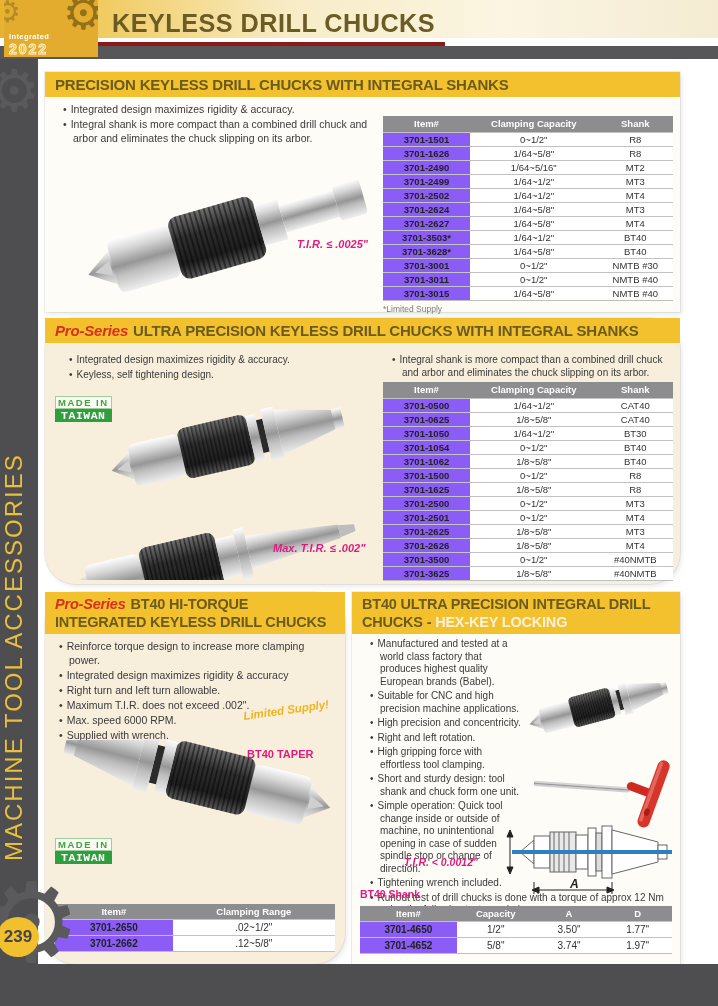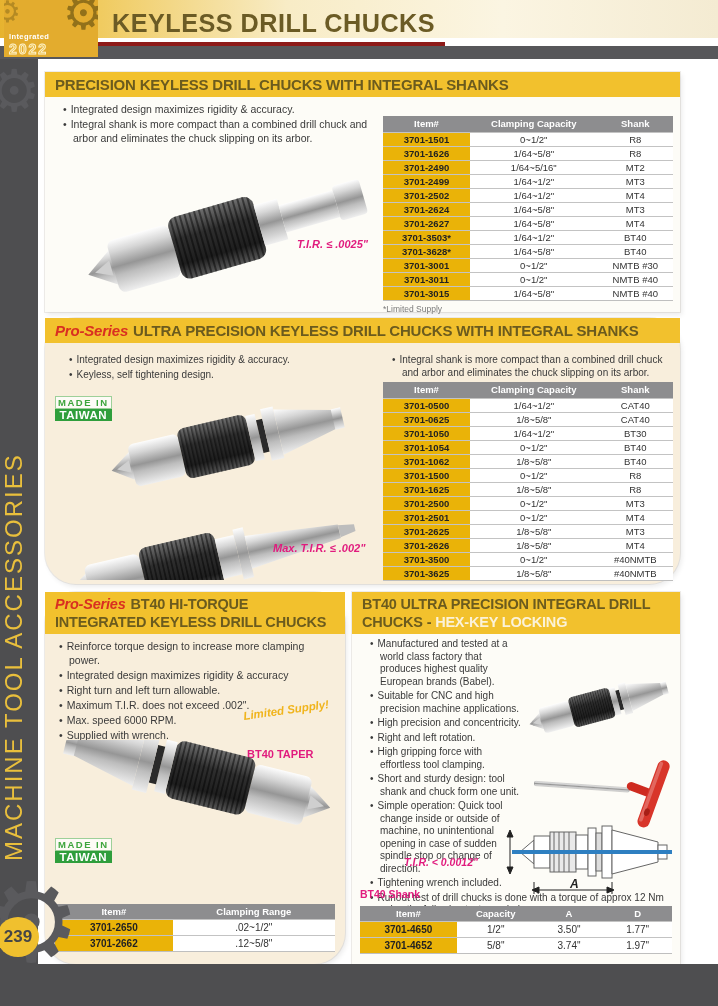--- a/index.html
+++ b/index.html
@@ -47,21 +47,21 @@
   #section3 .sec-head,#section4 .sec-head{font-size:14.5px;}
   
   ul.bullets{margin:6px 0 0 0;padding:0 0 0 12px;list-style:none;font-size:10.5px;line-height:1.25;color:#3A3A3A;}
   ul.bullets li{padding-left:10px;text-indent:-10px;margin-bottom:2px;}
   ul.bullets li::before{content:"•";margin-right:4px;}
   ul.plain{margin:0;padding:0 0 0 22px;list-style:none;font-size:10px;line-height:1.3;color:#3A3A3A;}
   
   table.cat{border-collapse:collapse;width:100%;background:#FFFFFF;border-bottom:1px solid #BFBFBF;}
   table.cat th{background:#8D8D8F;color:#FFFFFF;font-size:9.5px;font-weight:bold;height:16px;padding:0 2px;}
   table.cat td{font-size:9.5px;text-align:center;height:13px;line-height:13px;padding:0 2px;border-top:1px solid #C3C3C3;color:#333;}
-  table.cat td.col0{background:#eab308;font-weight:bold;color:#222;}
+  table.cat td.col0{background:#8b5cf6;font-weight:bold;color:#222;}
   table.cols3 td:nth-child(1){width:30%}table.cols3 td:nth-child(2){width:44%}table.cols3 td:nth-child(3){width:26%}
   table.cols2 td:nth-child(1){width:42%}
   table.cols4 td:nth-child(1){width:31%}table.cols4 td:nth-child(2){width:25%}table.cols4 td:nth-child(3){width:22%}table.cols4 td:nth-child(4){width:22%}
   #table1-wrap{position:absolute;left:338px;top:44px;width:290px;}
   .footnote{font-size:8.5px;color:#7A7A7A;margin-top:3px;}
   #table2-wrap{position:absolute;left:338px;top:64px;width:290px;}
   #table3-wrap{position:absolute;left:10px;bottom:12px;width:280px;}
   #table3-wrap td,#table4-wrap td{height:15px;line-height:15px;font-size:10px;}
   #table4-wrap{position:absolute;left:8px;bottom:10px;width:312px;}
   
@@ -70,21 +70,21 @@
   #tir2{position:absolute;left:228px;top:224px;}
   #tir4{position:absolute;left:52px;top:264px;font-size:10.5px;}
   .limited{position:absolute;right:16px;top:112px;color:#F0B41C;font-weight:bold;font-style:italic;
     font-size:11.5px;transform:rotate(-8deg);}
   .taper-label{position:absolute;left:202px;top:156px;color:#E11B7E;font-weight:bold;font-size:11px;}
   .shank-label{position:absolute;left:8px;top:296px;color:#E11B7E;font-weight:bold;font-size:10.5px;}
   
   .badge{position:absolute;z-index:4;text-align:center;}
   .badge .b1{color:#3DA53C;font-weight:bold;font-size:9.5px;letter-spacing:1.5px;
     background:rgba(255,255,255,.75);padding:0 2px;border:1px solid rgba(61,165,60,.5);}
-  .badge .b2{background:#2F9E3C;color:#FFFFFF;font-weight:bold;font-size:11.5px;letter-spacing:.5px;padding:0 3px;}
+  .badge .b2{background:#2F9E3C;color:#FFFFFF;font-weight:bold;font-size:11.5px;letter-spacing:.5px;padding:0 3px;font-family:Liberation Mono, monospace;}
   #badge2{left:10px;top:78px;}
   #badge3{left:10px;top:246px;}
   
   .chuck-svg{position:absolute;}
   #chuck1{left:15px;top:64px;width:330px;height:170px;}
   #chucks2{left:5px;top:52px;width:335px;height:210px;}
   #chuck3{left:5px;top:148px;width:290px;height:150px;}
   .s4-media{float:right;width:146px;height:212px;position:relative;margin:2px 0 4px 4px;}
   #chuck4{left:-6px;top:0;width:152px;height:120px;}
   #hexkey4{left:6px;top:88px;width:140px;height:120px;}

